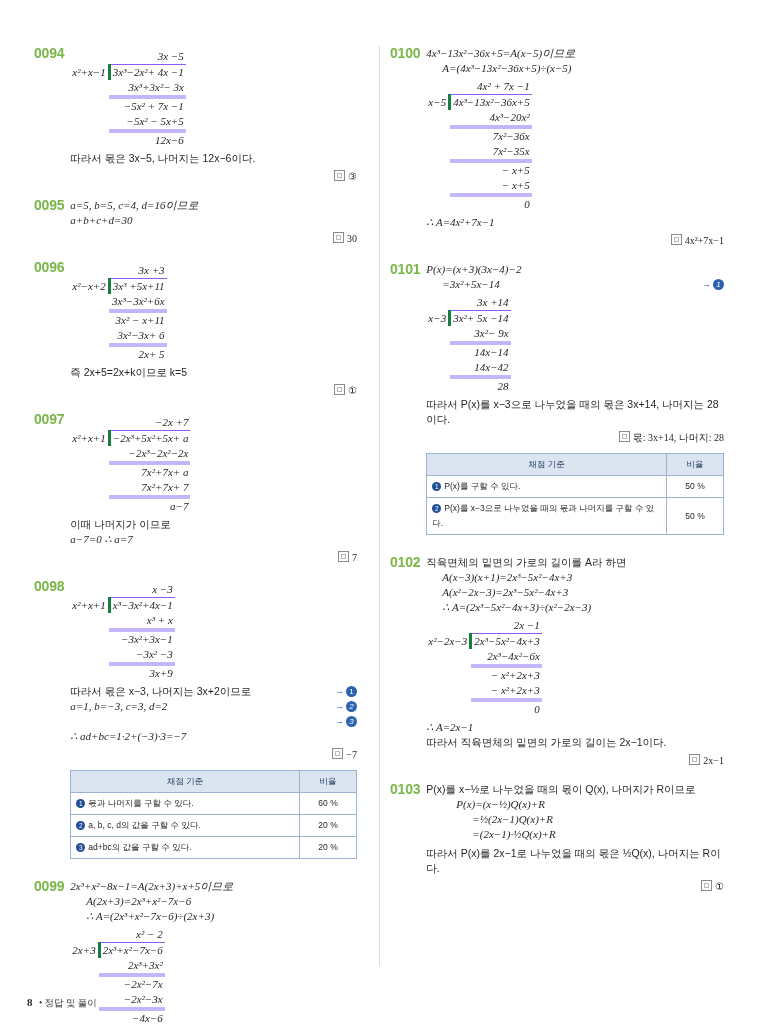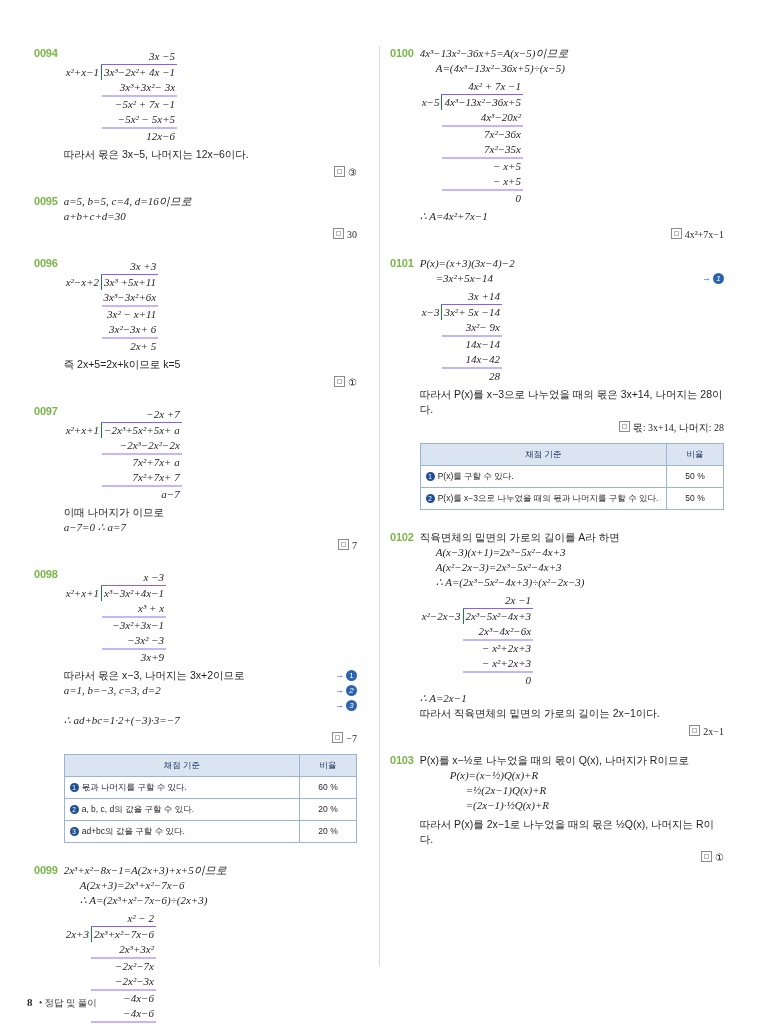--- a/index.html
+++ b/index.html
@@ -25,21 +25,21 @@
     box-sizing:border-box;
     position:relative;
   }
   .col.left{padding-right:22px;}
   .col.right{padding-left:10px;border-left:1px solid #d9d9d9;}
   .prob{margin-bottom:14px;position:relative;}
   .pnum{
     color:#7ab648;
     font-family:"Liberation Sans", sans-serif;
     font-weight:bold;
-    font-size:11px;
+    font-size:14px;
     letter-spacing:-0.2px;
     float:left;
     margin-right:6px;
     line-height:15px;
   }
   .pbody{
     overflow:hidden;
     font-size:11px;
     line-height:15px;
   }
@@ -83,23 +83,23 @@
     font-family:"Liberation Sans", sans-serif;
   }
   .arrow{color:#2b63b0;font-size:9px;margin-right:2px;}
 
   
   .div-wrap{margin:3px 0 3px 0;}
   .divtable{border-collapse:collapse;font-size:11px;}
   .divtable td{padding:0 2px;vertical-align:bottom;white-space:nowrap;}
   .quot{border-bottom:1px solid #8b5cf6;text-align:right;padding:0 2px 1px 2px;}
   .divisor{text-align:right;padding-right:2px;}
-  .dividend{border-left:1px solid #15803d;border-top:1px solid #231f20;padding-left:4px;text-align:left;}
+  .dividend{border-left:3px solid #15803d;border-top:1px solid #231f20;padding-left:4px;text-align:left;}
   .sub{text-align:right;}
-  .ul{border-bottom:2px solid #c4b5fd;}
+  .ul{border-bottom:4px solid #c4b5fd;}
   .rem{text-align:right;}
 
   
   .rubric{
     width:100%;
     border-collapse:collapse;
     margin:8px 0 6px 0;
     font-family:"Liberation Sans", sans-serif;
     font-size:8.5px;
   }

